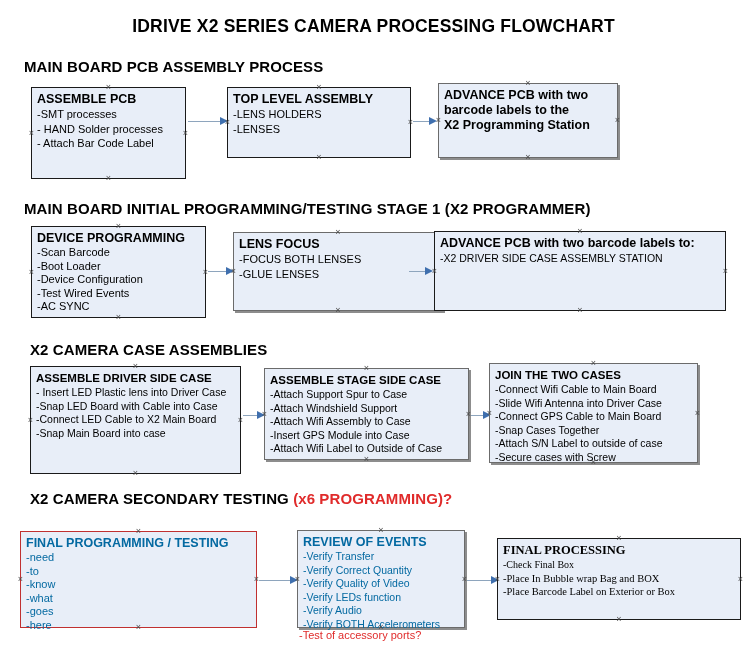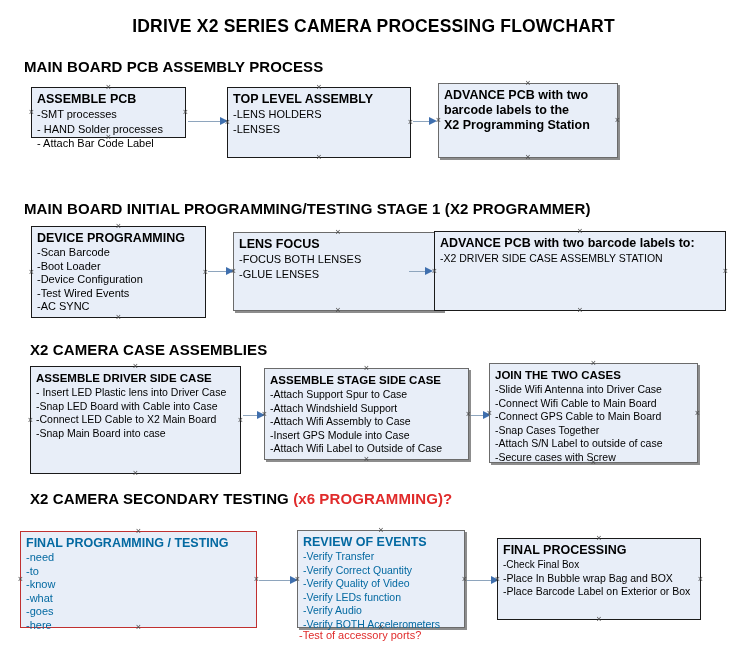--- a/index.html
+++ b/index.html
@@ -132,21 +132,21 @@
 <body>
 
 <div id="canvas">
 
   <div class="title">IDRIVE X2  SERIES CAMERA PROCESSING FLOWCHART</div>
 
   <div class="section-head" style="left:24px; top:58px;">
     <span>MAIN BOARD PCB ASSEMBLY PROCESS</span>
   </div>
 
-  <div class="box" style="left:31px; top:87px; width:155px; height:51px;">
+  <div class="box" style="left:31px; top:87px; width:155px; height:92px;">
     <span class="handle h-top"></span>
     <span class="handle h-bottom"></span>
     <span class="handle h-left"></span>
     <span class="handle h-right"></span>
     <div class="box-title">ASSEMBLE PCB</div>
     <div class="box-line">-SMT processes</div>
     <div class="box-line">- HAND Solder processes</div>
     <div class="box-line">- Attach Bar Code Label</div>
   </div>
 
@@ -264,22 +264,22 @@
     <span class="shaft"></span>
     <span class="head"></span>
   </div>
 
   <div class="box shadowed" style="left:489px; top:363px; width:209px; height:100px;">
     <span class="handle h-top"></span>
     <span class="handle h-bottom"></span>
     <span class="handle h-left"></span>
     <span class="handle h-right"></span>
     <div class="box-title small">JOIN THE TWO CASES</div>
+    <div class="box-line tight" style="font-size:10.5px;">-Connect Wifi Cable to Main Board</div>
     <div class="box-line tight" style="font-size:10.5px;">-Slide Wifi Antenna into Driver Case</div>
-    <div class="box-line tight" style="font-size:10.5px;">-Connect Wifi Cable to Main Board</div>
     <div class="box-line tight" style="font-size:10.5px;">-Connect GPS Cable to Main Board</div>
     <div class="box-line tight" style="font-size:10.5px;">-Snap Cases Together</div>
     <div class="box-line tight" style="font-size:10.5px;">-Attach S/N Label to outside of case</div>
     <div class="box-line tight" style="font-size:10.5px;">-Secure cases with Screw</div>
   </div>
 
   <div class="section-head" style="left:30px; top:490px;">
     <span>X2 CAMERA SECONDARY TESTING </span><span class="accent">(x6 PROGRAMMING)?</span>
   </div>
 
@@ -316,21 +316,21 @@
     <div class="box-line tight" style="font-size:10.5px;">-Verify BOTH Accelerometers</div>
   </div>
 
   <div class="overflow-line" style="left:299px; top:628px;">-Test of accessory ports?</div>
 
   <div class="conn" style="left:467px; top:576px; width:32px;">
     <span class="shaft"></span>
     <span class="head"></span>
   </div>
 
-  <div class="box" style="left:497px; top:538px; width:204px; height:82px;">
+  <div class="box" style="left:497px; top:538px; width:244px; height:82px;font-family:Liberation Serif, serif;">
     <span class="handle h-top"></span>
     <span class="handle h-bottom"></span>
     <span class="handle h-left"></span>
     <span class="handle h-right"></span>
     <div class="box-title">FINAL PROCESSING</div>
     <div class="box-line tight" style="font-size:10px;"> -Check Final Box</div>
     <div class="box-line tight" style="font-size:10.5px;">-Place In Bubble wrap Bag and BOX</div>
     <div class="box-line tight" style="font-size:10.5px;">-Place Barcode Label on Exterior or Box</div>
   </div>
 

